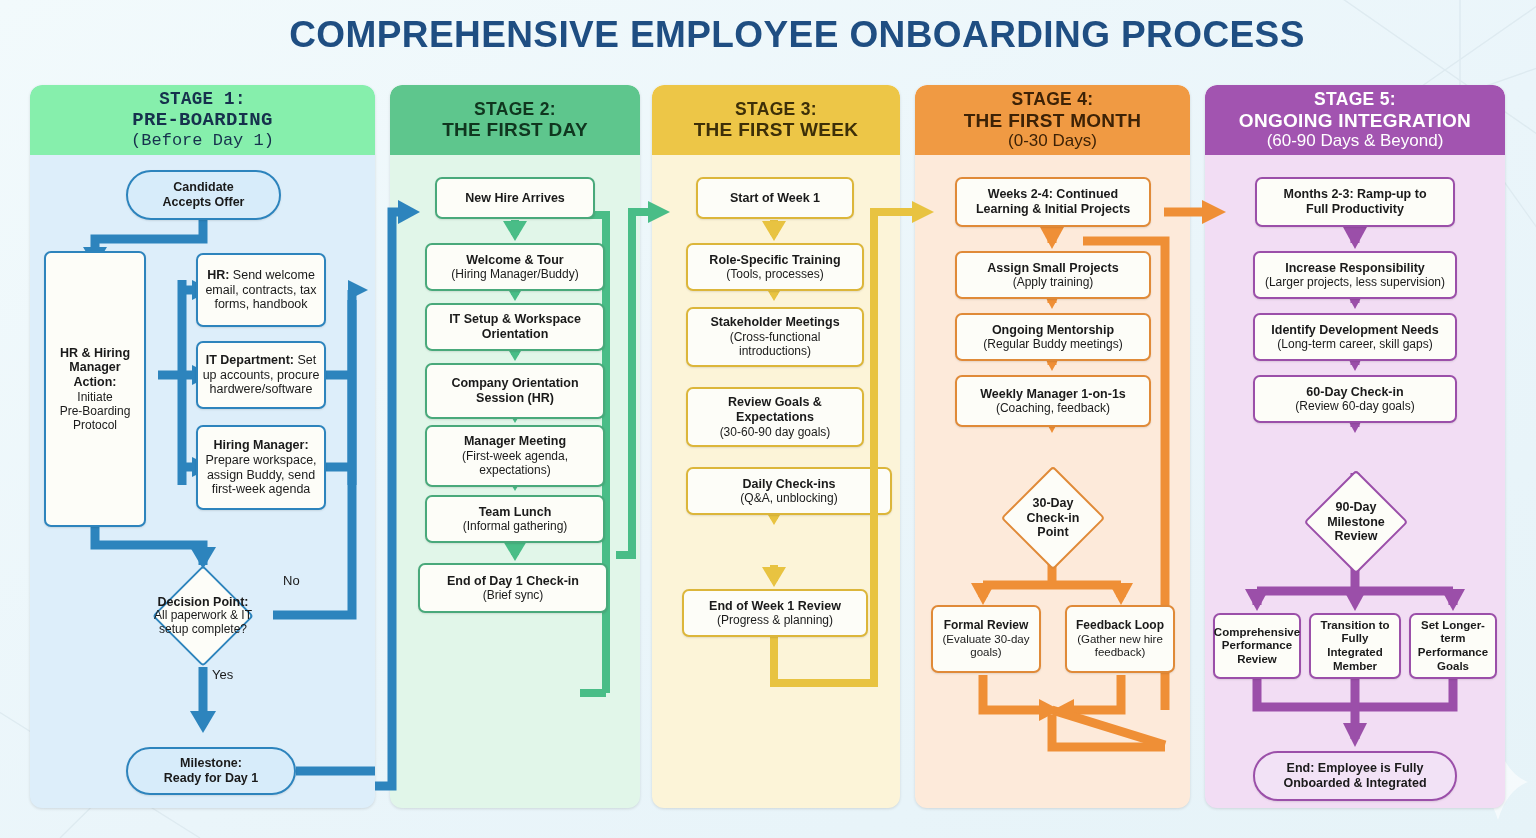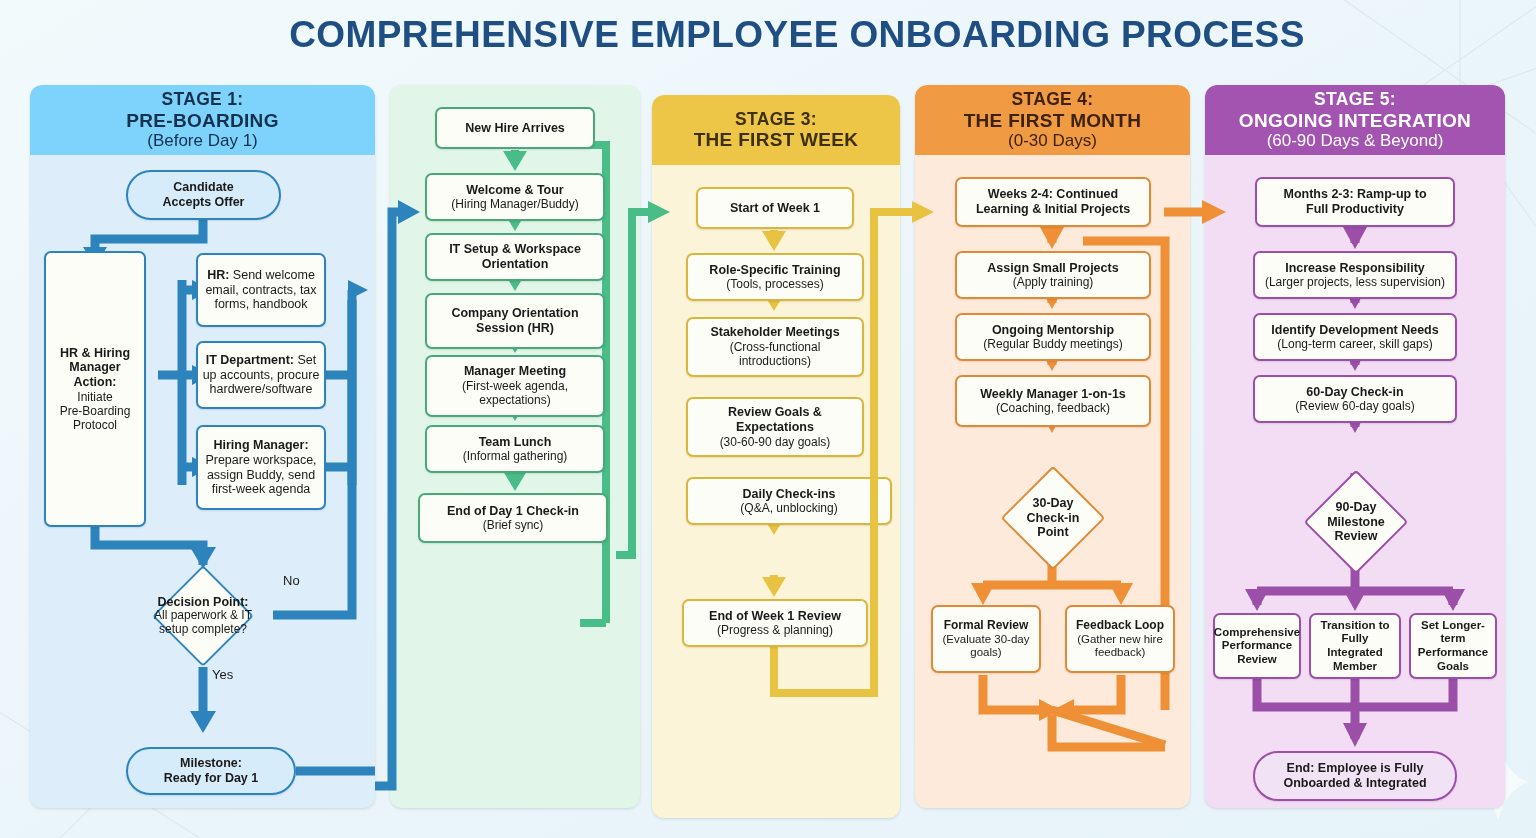--- a/index.html
+++ b/index.html
@@ -98,21 +98,21 @@
   <g fill="#ffffff" opacity=".6">
     <path d="M1498 744 q9 30 30 38 q-21 8 -30 38 q-9 -30 -30 -38 q21 -8 30 -38 z"></path>
   </g>
 </svg>
 
 <div id="page-root">
 
   <div class="title">COMPREHENSIVE EMPLOYEE ONBOARDING PROCESS</div>
 
   <div class="column" id="col1" style="left:30px;width:345px;background:#ddeefa;">
-    <div class="col-head" style="background:#7dd3fc;color:#16314d;">
+    <div class="col-head" style="background:#86efac;color:#16314d;font-family:Liberation Mono, monospace;">
       <div class="h1">STAGE 1:</div>
       <div class="h2">PRE-BOARDING</div>
       <div class="h3">(Before Day 1)</div>
     </div>
     <div class="col-body">
       <svg class="conn-svg" width="345" height="653">
         <g stroke="#2d84bd" stroke-width="9" fill="none" stroke-linejoin="miter">
 
           <path d="M173 65 L173 84 L65 84 L65 96"></path>
 
@@ -184,20 +184,24 @@
       <span class="edge-label" style="left:182px;top:512px;">Yes</span>
 
       <div class="node pill" style="left:96px;top:592px;width:170px;height:48px;border-color:#2d84bd;background:#d7ecfa;">
         <div class="nb">Milestone:</div>
         <div class="nb">Ready for Day 1</div>
       </div>
     </div>
   </div>
 
   <div class="column" id="col2" style="left:390px;width:250px;background:#e1f6e9;">
+    <div class="col-head" style="background:#5ec68d;color:#10361f;">
+      <div class="h1">STAGE 2:</div>
+      <div class="h2">THE FIRST DAY</div>
+    </div>
     <div class="col-body">
       <svg class="conn-svg" width="250" height="653">
         <g stroke="#49bd87" stroke-width="8" fill="none">
           <path d="M125 65 L125 80"></path>
           <path d="M125 124 L125 140"></path>
           <path d="M125 184 L125 200"></path>
           <path d="M125 244 L125 262"></path>
           <path d="M125 312 L125 330"></path>
           <path d="M125 382 L125 400"></path>
           <path d="M216 538 L216 60 L145 60"></path>
@@ -243,21 +247,21 @@
     </div>
   </div>
 
   <svg style="position:absolute;left:330px;top:85px;" width="90" height="730">
     <g stroke="#2d84bd" stroke-width="9" fill="none">
       <path d="M45 701 L62 701 L62 127 L76 127"></path>
     </g>
     <polygon points="90,127 68,115 68,139" fill="#2d84bd"></polygon>
   </svg>
 
-  <div class="column" id="col3" style="left:652px;width:248px;background:#fcf4d8;margin-top:10px;">
+  <div class="column" id="col3" style="left:652px;width:248px;background:#fcf4d8;">
     <div class="col-head" style="background:#edc647;color:#3d2f08;">
       <div class="h1">STAGE 3:</div>
       <div class="h2">THE FIRST WEEK</div>
     </div>
     <div class="col-body">
       <svg class="conn-svg" width="248" height="653">
         <g stroke="#e8c341" stroke-width="8" fill="none">
           <path d="M122 65 L122 80"></path>
           <path d="M122 124 L122 140"></path>
           <path d="M122 188 L122 204"></path>

